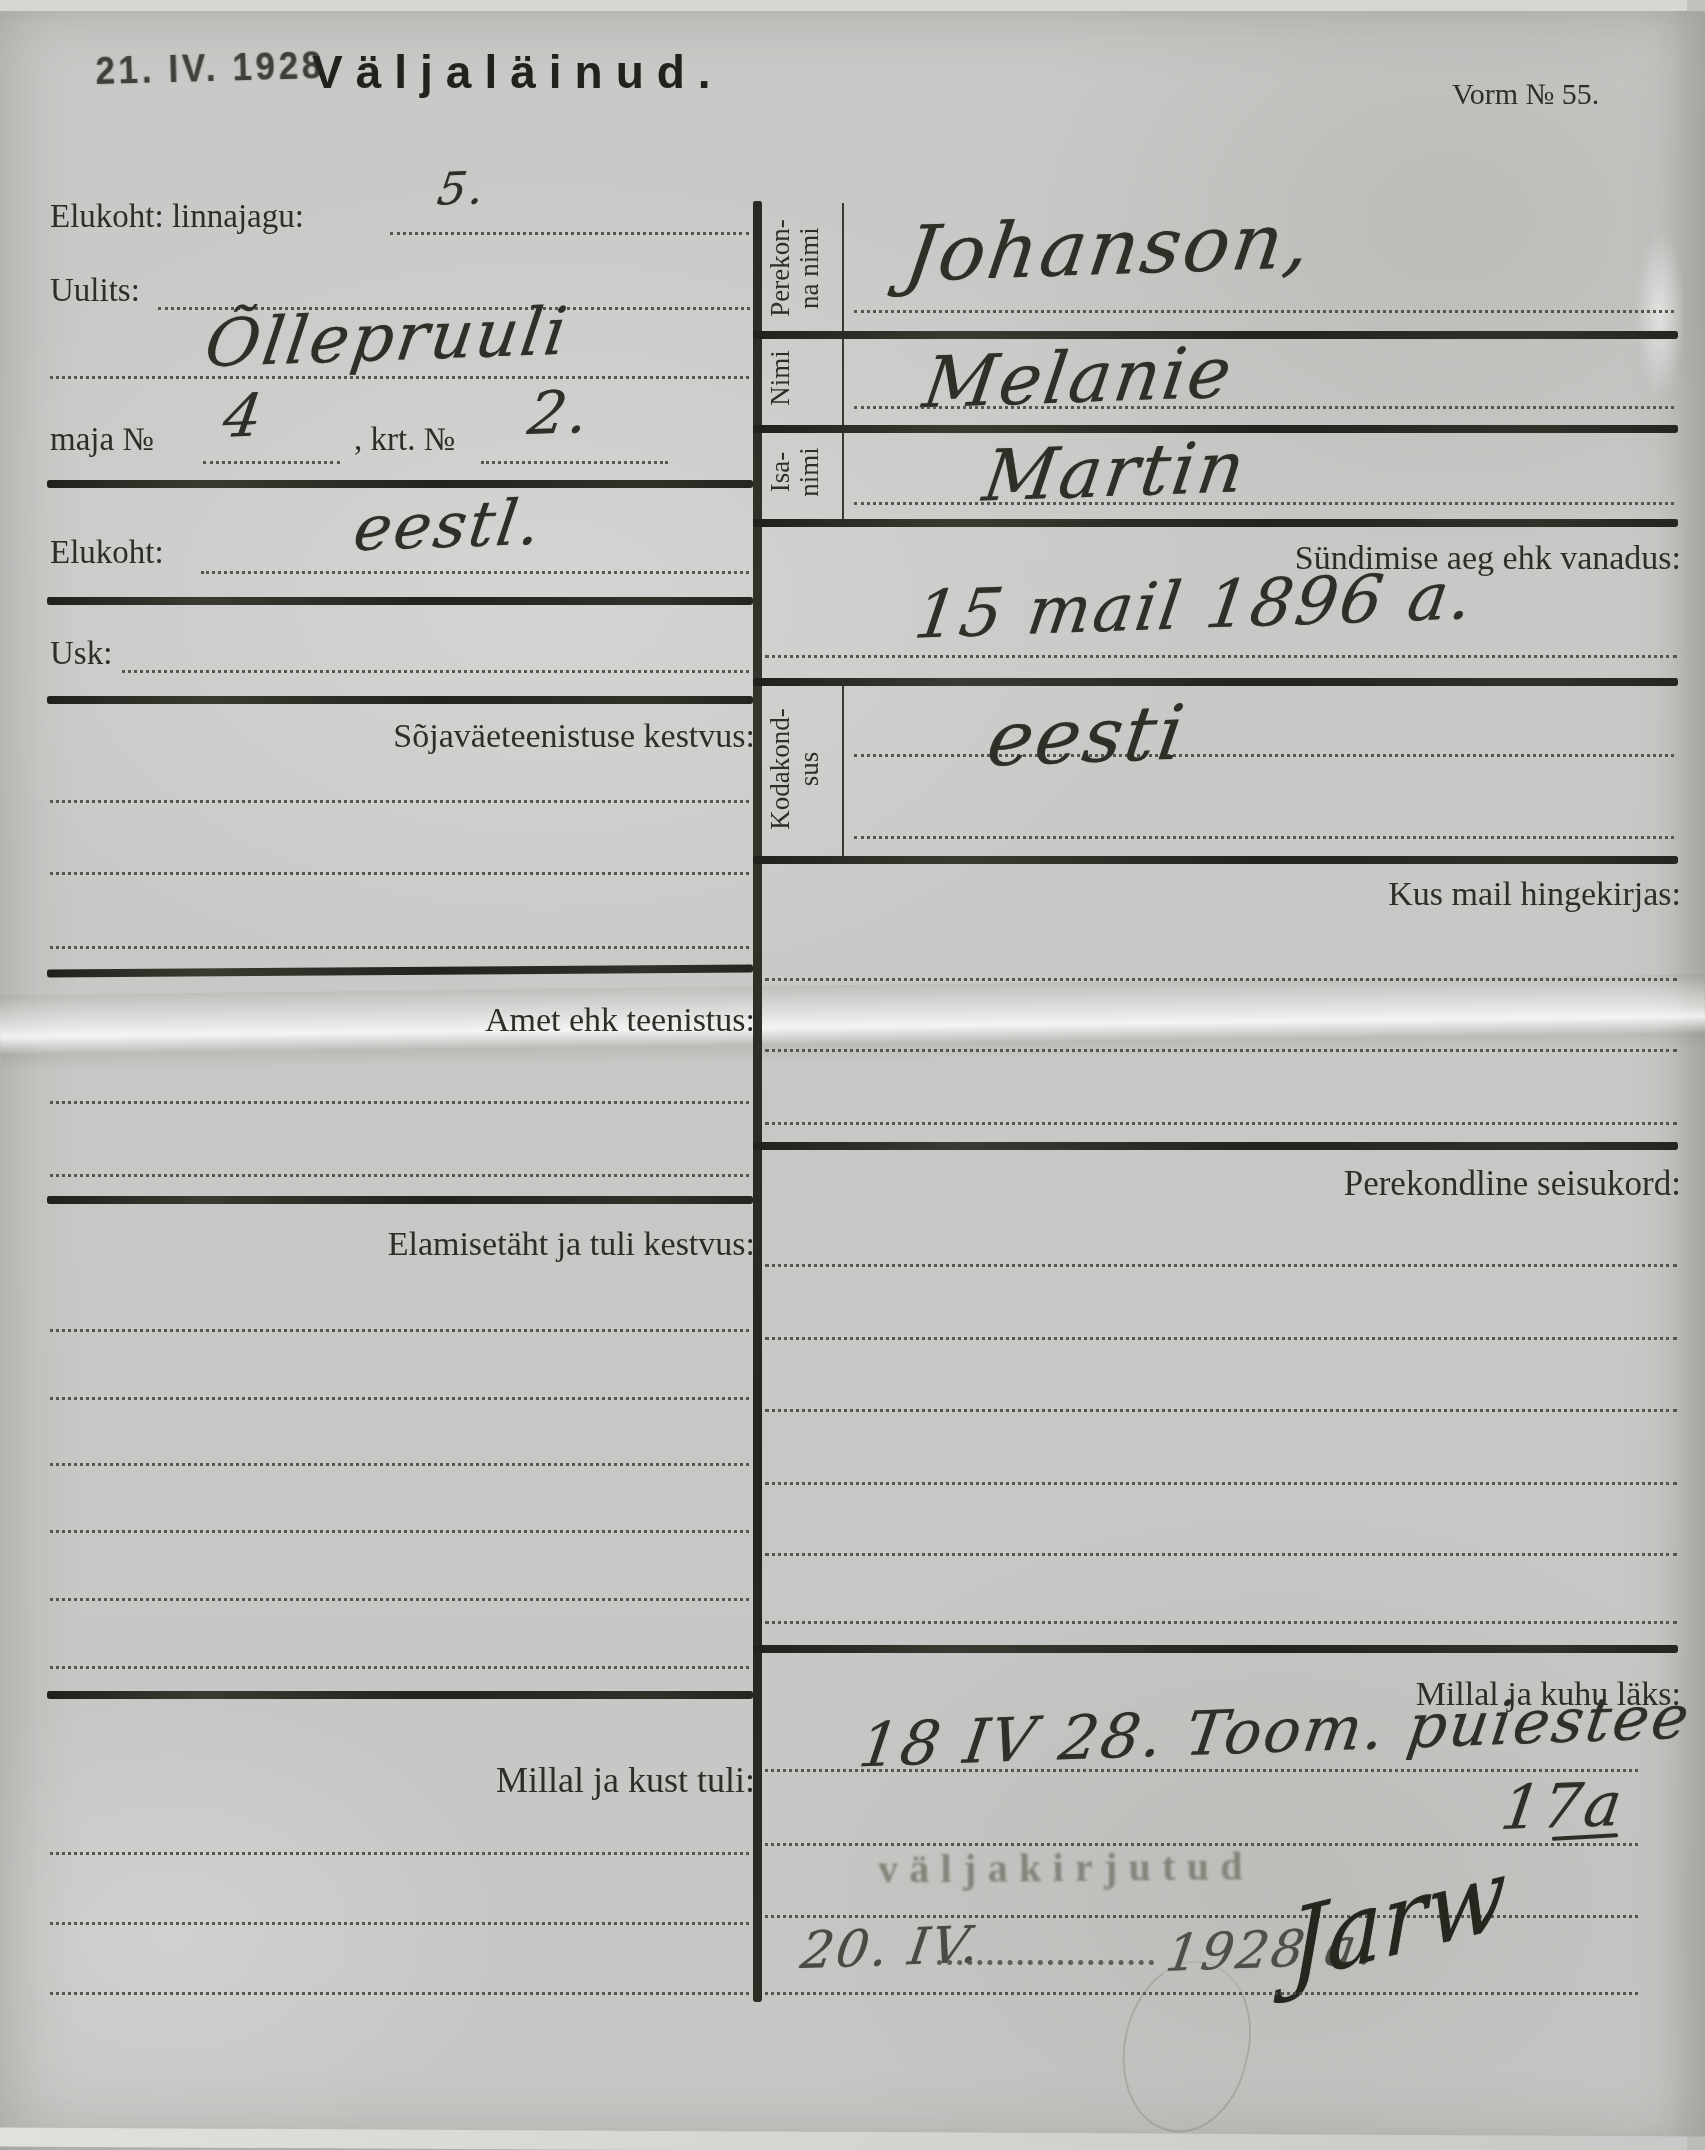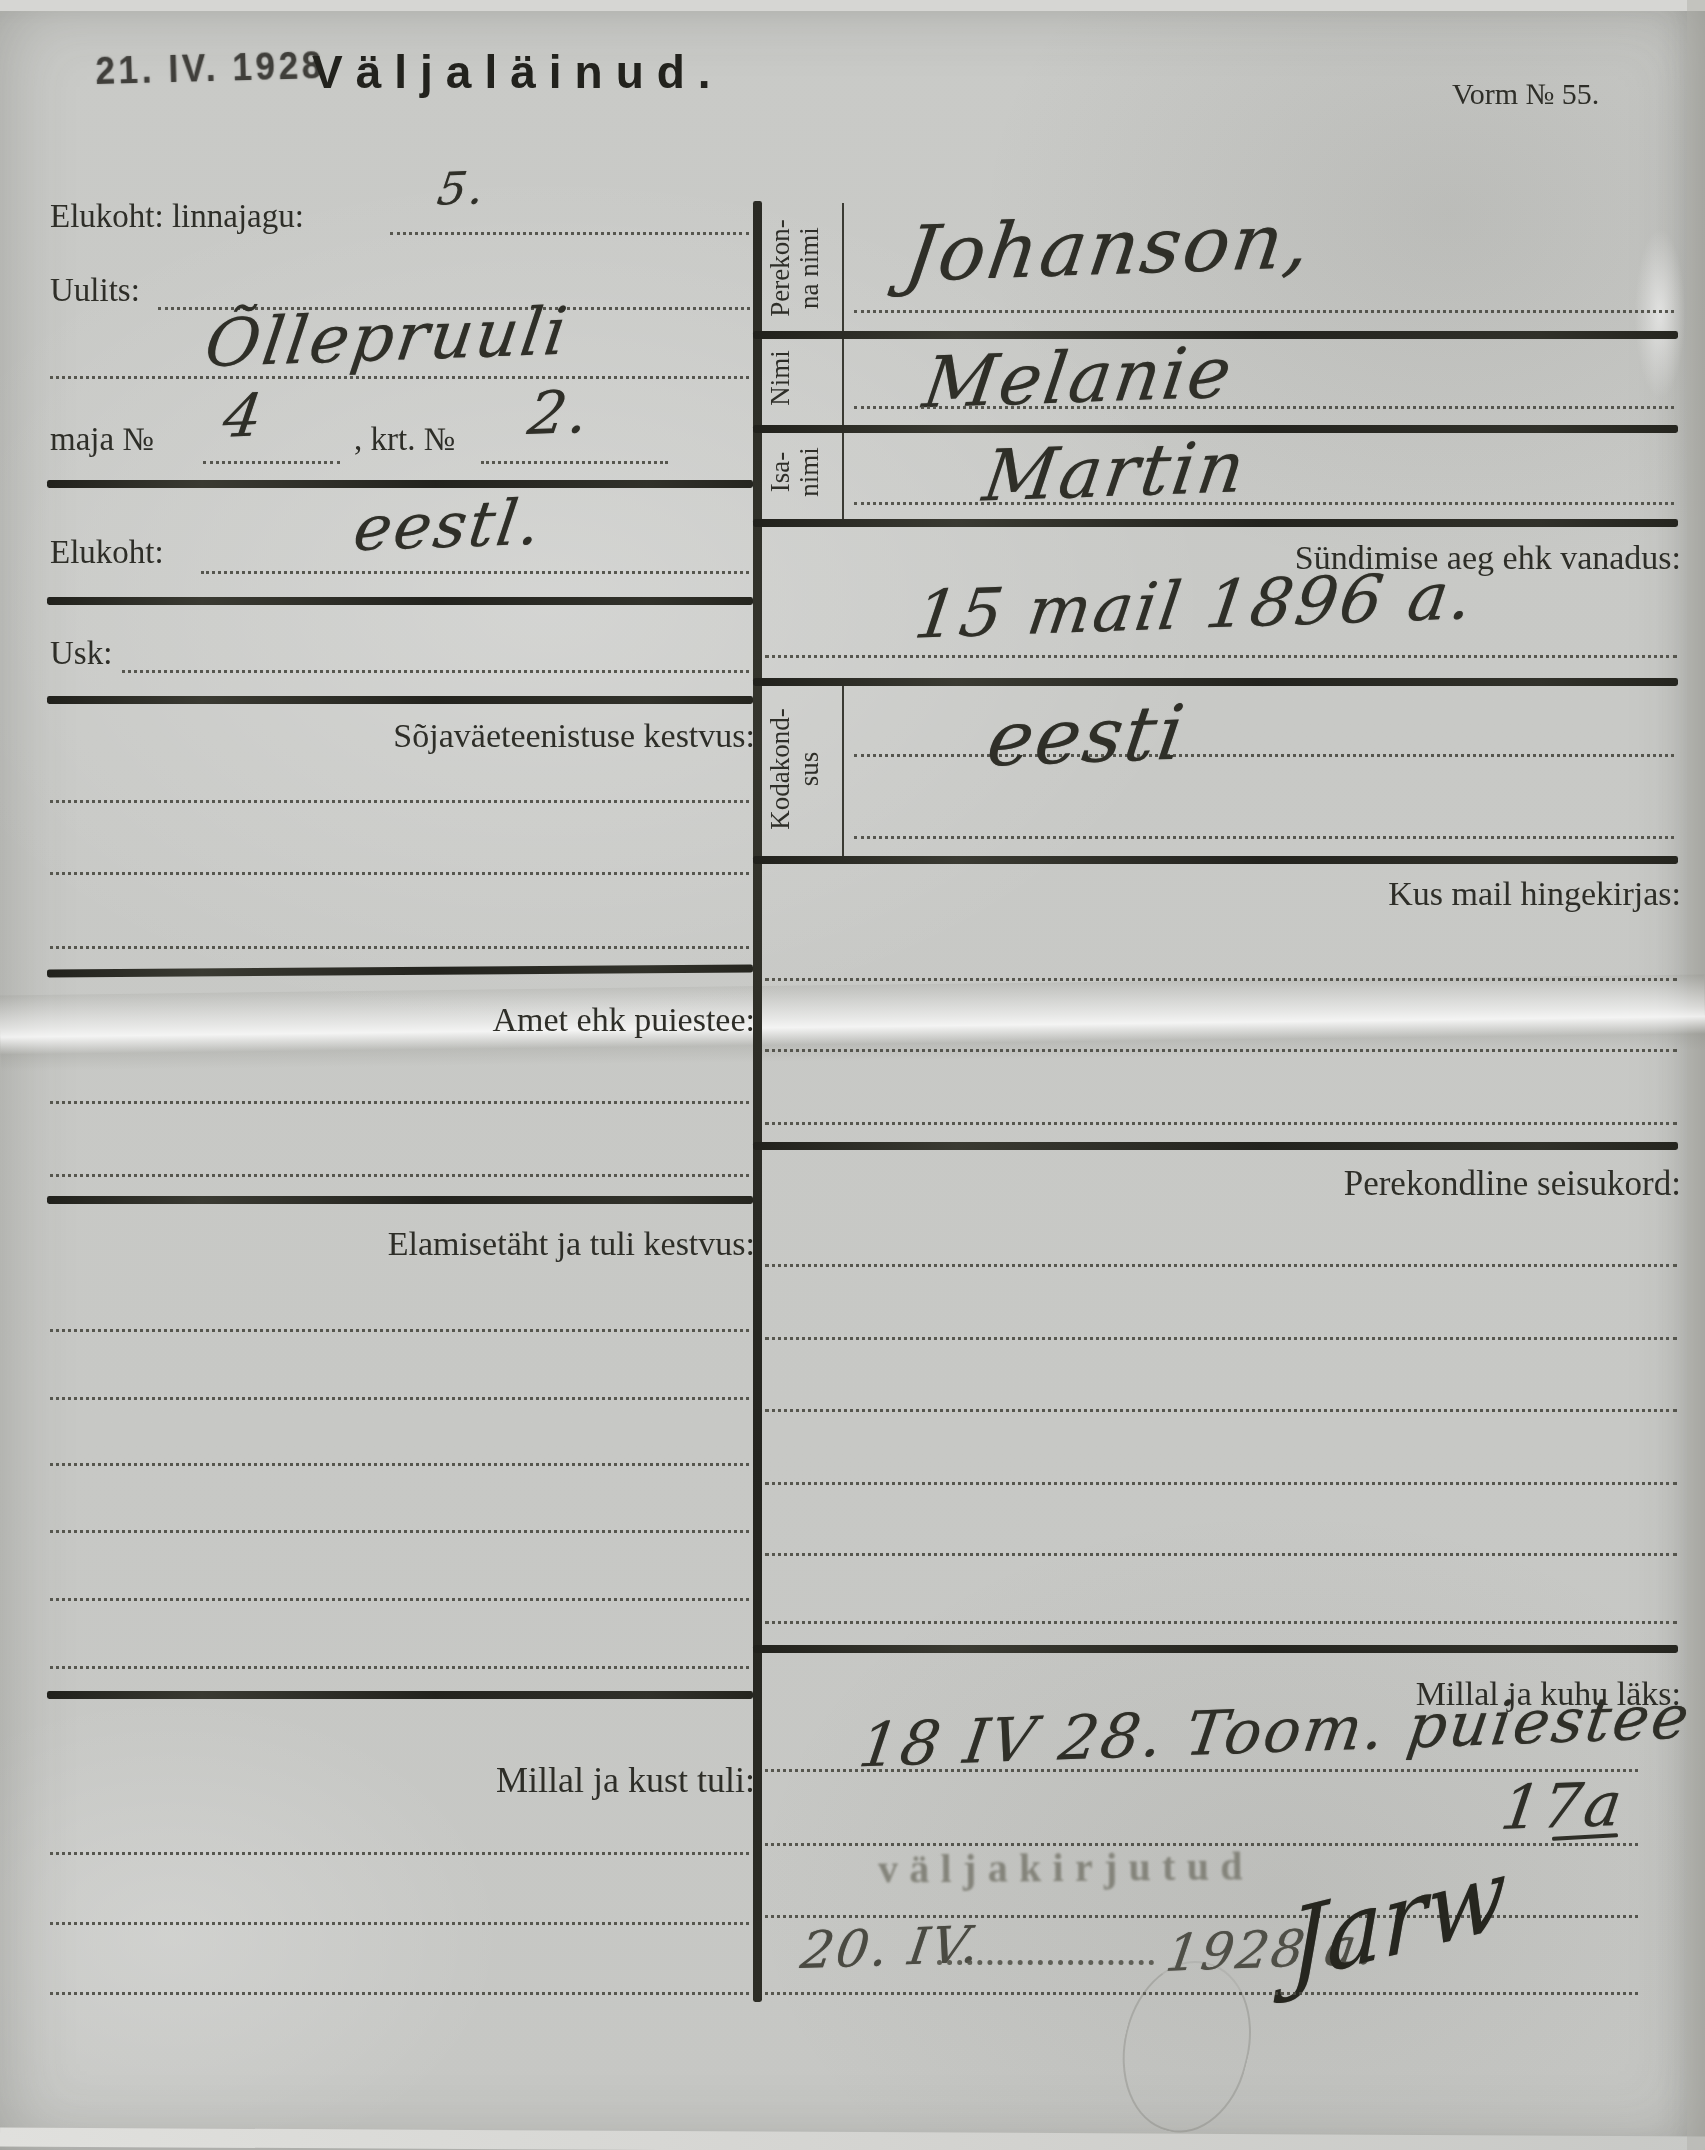--- a/index.html
+++ b/index.html
@@ -81,21 +81,21 @@
     <div class="hand" style="left:241px;top:619px;font-size:48px;"></div>
     <div class="dot" style="left:122px;top:670px;width:627px;"></div>
     <div class="bar" style="left:47px;top:696px;width:706px;"></div>
 
     <div class="hd" style="left:80px;top:717px;width:675px;font-size:34px;">Sõjaväeteenistuse kestvus:</div>
     <div class="dot" style="left:50px;top:800px;width:699px;"></div>
     <div class="dot" style="left:50px;top:872px;width:699px;"></div>
     <div class="dot" style="left:50px;top:946px;width:699px;"></div>
     <div class="bar" style="left:47px;top:967px;width:706px;transform:rotate(-0.4deg);"></div>
 
-    <div class="hd" style="left:80px;top:1001px;width:675px;font-size:34px;">Amet ehk puiestee:</div>
+    <div class="hd" style="left:80px;top:1001px;width:675px;font-size:34px;">Amet ehk teenistus:</div>
     <div class="dot" style="left:50px;top:1101px;width:699px;"></div>
     <div class="dot" style="left:50px;top:1174px;width:699px;"></div>
     <div class="bar" style="left:47px;top:1196px;width:706px;"></div>
 
     <div class="hd" style="left:80px;top:1225px;width:675px;font-size:34px;">Elamisetäht ja tuli kestvus:</div>
     <div class="dot" style="left:50px;top:1329px;width:699px;"></div>
     <div class="dot" style="left:50px;top:1397px;width:699px;"></div>
     <div class="dot" style="left:50px;top:1463px;width:699px;"></div>
     <div class="dot" style="left:50px;top:1530px;width:699px;"></div>
     <div class="dot" style="left:50px;top:1598px;width:699px;"></div>

